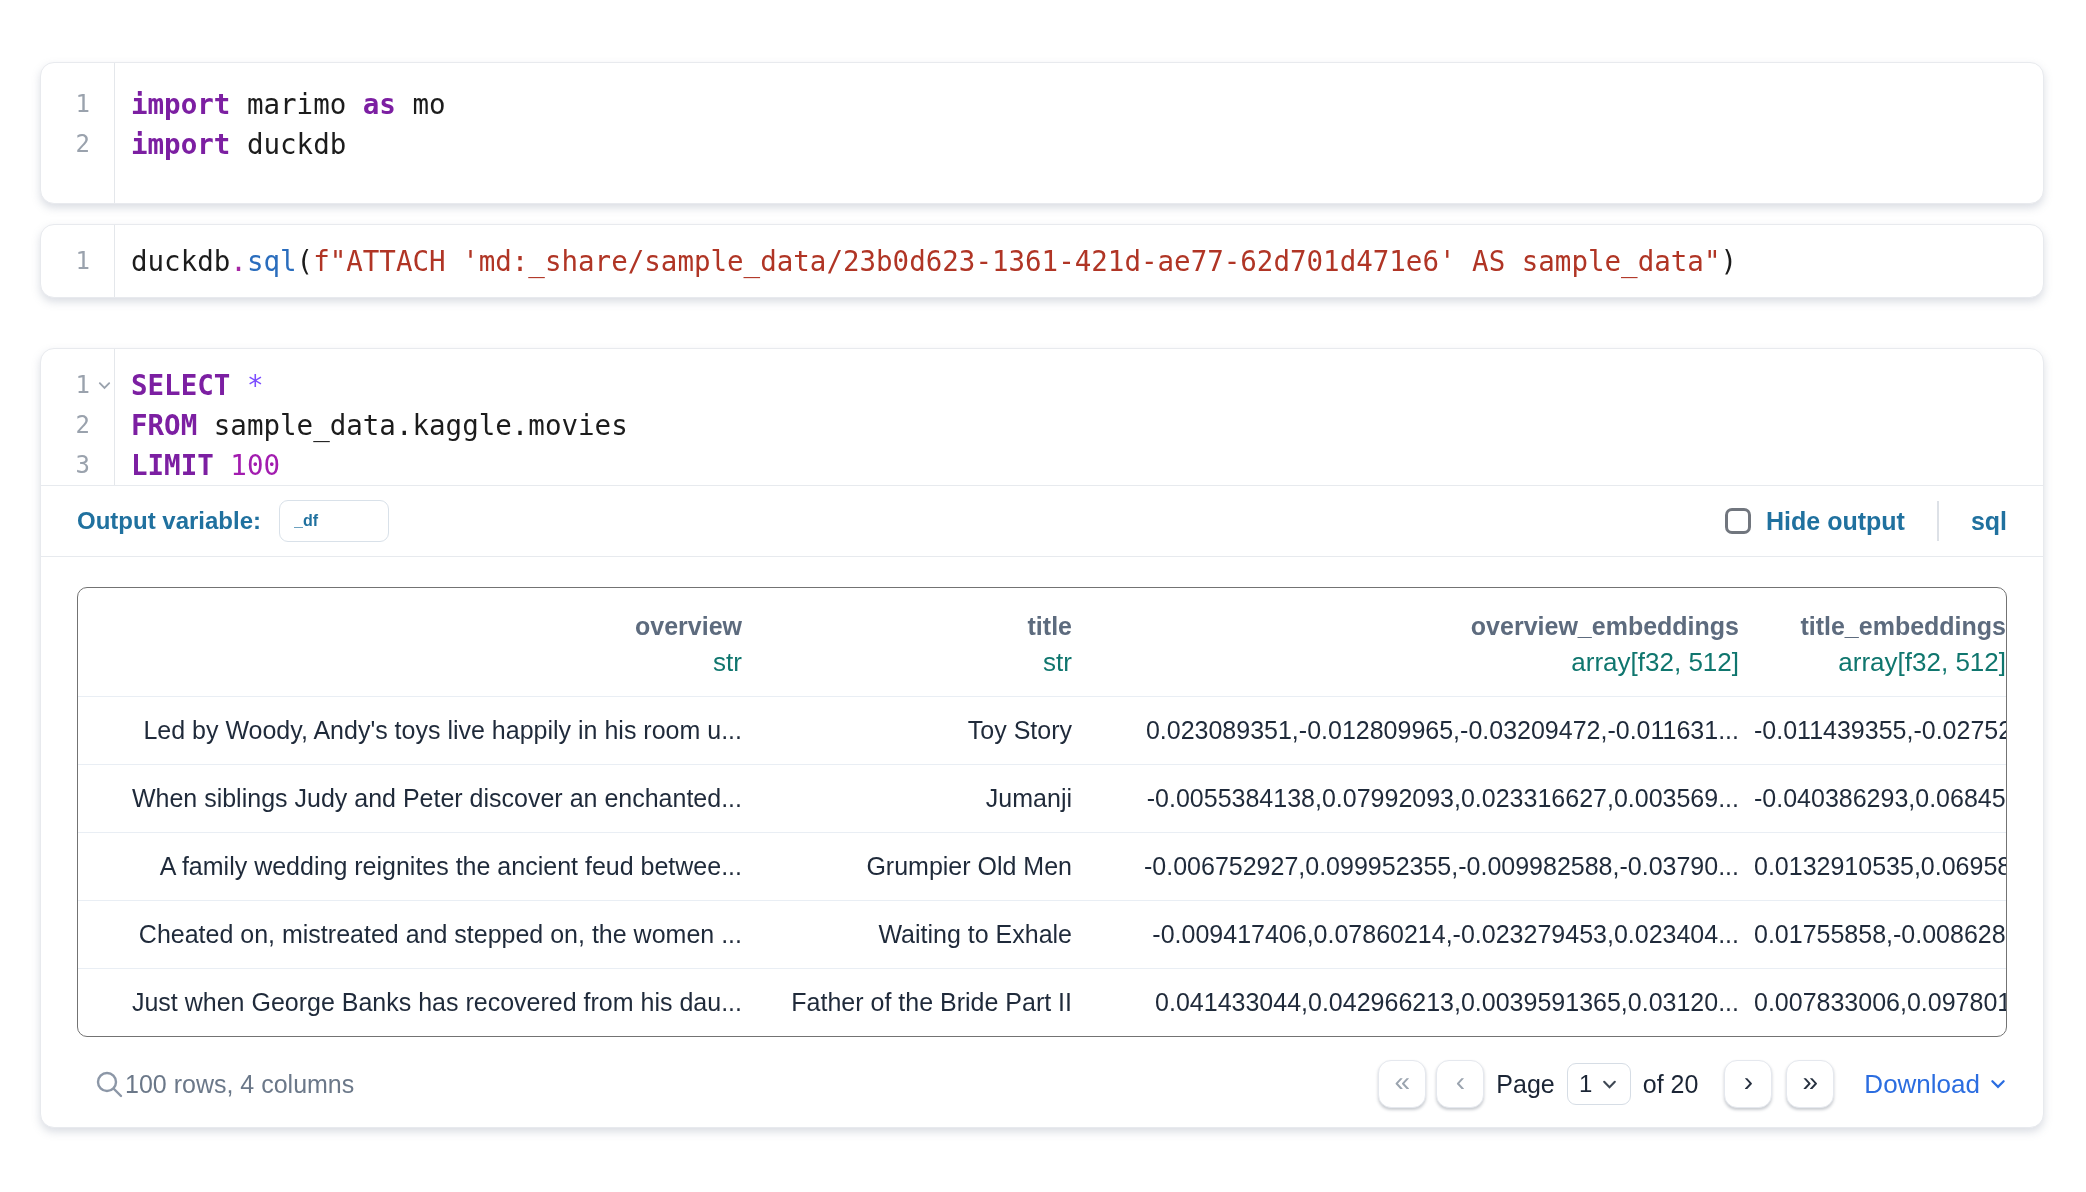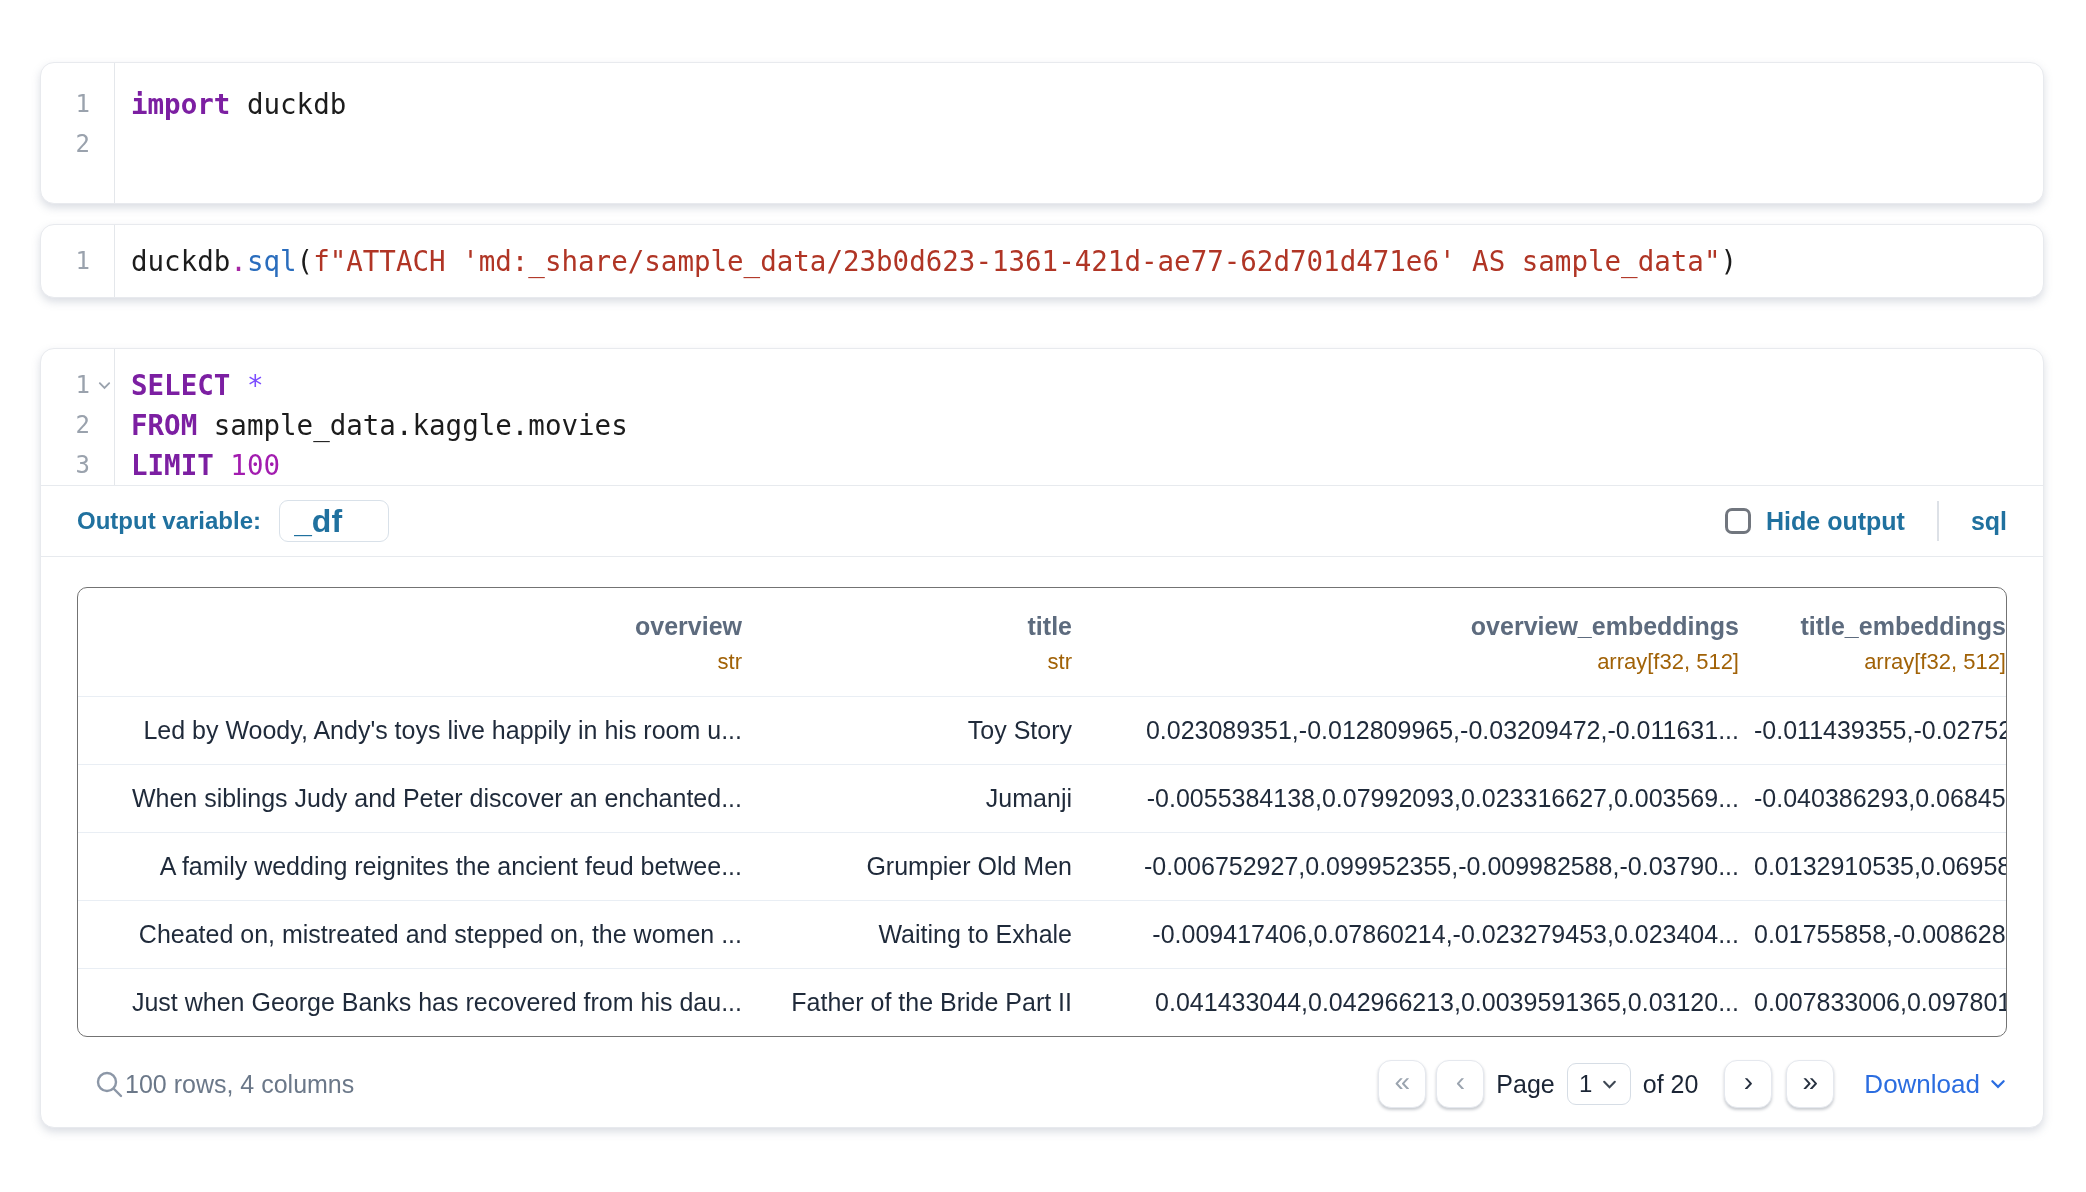--- a/index.html
+++ b/index.html
@@ -43,36 +43,36 @@
   .tk-dot{color:#a626a4;}
 
   .cell-footer-bar{
     flex:0 0 72px;height:72px;border-top:1px solid #e7eaee;border-bottom:1px solid #e7eaee;
     display:flex;align-items:center;justify-content:space-between;padding:0 36px;box-sizing:border-box;
   }
   .ov-group{display:flex;align-items:center;gap:18px;}
   .ov-label{color:#20719f;font-weight:bold;font-size:24px;}
   .ov-input{
     width:110px;height:42px;border:1px solid #d9e1e9;border-radius:9px;box-sizing:border-box;
-    font-family:"Liberation Sans",sans-serif;font-weight:bold;font-size:32px;color:#20719f;
+    font-family:"Liberation Sans",sans-serif;font-weight:bold;font-size:16px;color:#20719f;
     padding:0 14px;outline:none;background:#fff;
   }
   .right-controls{display:flex;align-items:center;}
   .checkbox{width:26px;height:26px;border:3px solid #71767e;border-radius:7px;background:#fff;box-sizing:border-box;}
   .hide-label{color:#20719f;font-weight:bold;font-size:25px;margin-left:15px;}
   .vdivider{width:2px;height:40px;background:#dde1e7;margin:0 32px;}
   .lang-label{color:#20719f;font-weight:bold;font-size:25px;}
 
   .output-area{flex:1;padding:30px 36px 0;box-sizing:border-box;}
   .data-table{border:1px solid #737373;border-radius:10px;overflow:hidden;background:#fff;text-align:right;}
   .thead,.tr{display:grid;grid-template-columns:664px 330px 667px 1fr;}
   .thead{padding:22px 0 20px;}
   .th{padding-left:15px;overflow:hidden;}
   .th-name{color:#5d6b7e;font-weight:bold;font-size:25px;line-height:32px;white-space:nowrap;}
-  .th-type{color:#a16207;font-size:22px;line-height:28px;margin-top:6px;white-space:nowrap;}
+  .th-type{color:#0f766e;font-size:26px;line-height:28px;margin-top:6px;white-space:nowrap;}
   .tr{height:67px;align-items:center;border-top:1px solid #e9eef4;}
   .td{padding-left:15px;font-size:25px;color:#1f2a3a;white-space:nowrap;overflow:hidden;}
 
   .table-footer{display:flex;align-items:center;justify-content:space-between;margin-top:16px;height:62px;}
   .tf-left{display:flex;align-items:center;padding-left:16px;}
   .tf-summary{color:#6b7889;font-size:25px;}
   .tf-right{display:flex;align-items:center;}
   .pg-btn{
     width:46px;height:46px;border:1px solid #e5e8ee;border-radius:13px;background:#fff;
     box-shadow:0 2px 3px rgba(40,50,70,.25);display:flex;align-items:center;justify-content:center;
@@ -93,20 +93,21 @@
 </head>
 <body>
 
 <div class="cell" id="cell-1">
   <div class="code-area">
     <div class="gutter">
         <div class="gutter-line"><span>1</span></div>
         <div class="gutter-line"><span>2</span></div>
       </div>
     <div class="code-col">
+        <div class="code-line"><span class="tk-kw">import</span><span> marimo </span><span class="tk-kw">as</span><span> mo</span></div>
         <div class="code-line"><span class="tk-kw">import</span><span> duckdb</span></div>
       </div>
   </div>
 </div>
 
 <div class="cell" id="cell-2">
   <div class="code-area">
     <div class="gutter">
         <div class="gutter-line"><span>1</span></div>
       </div>

